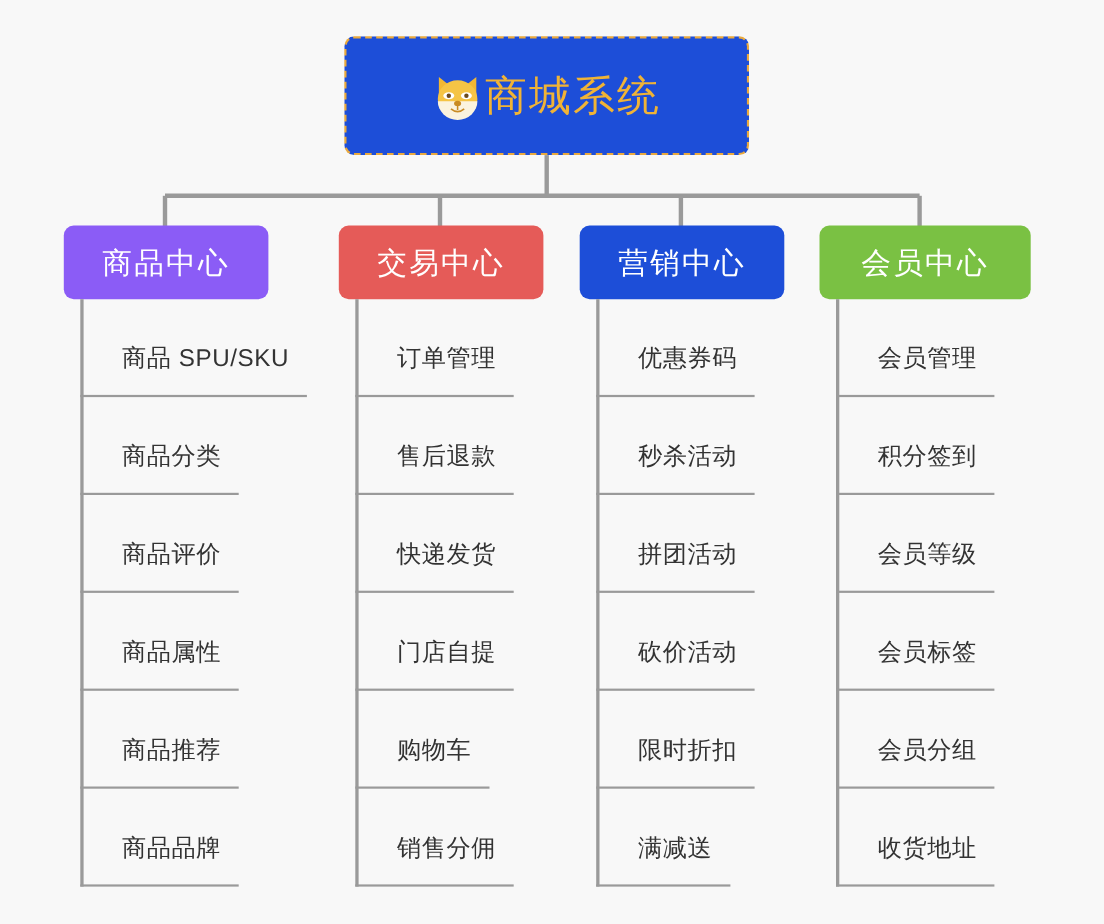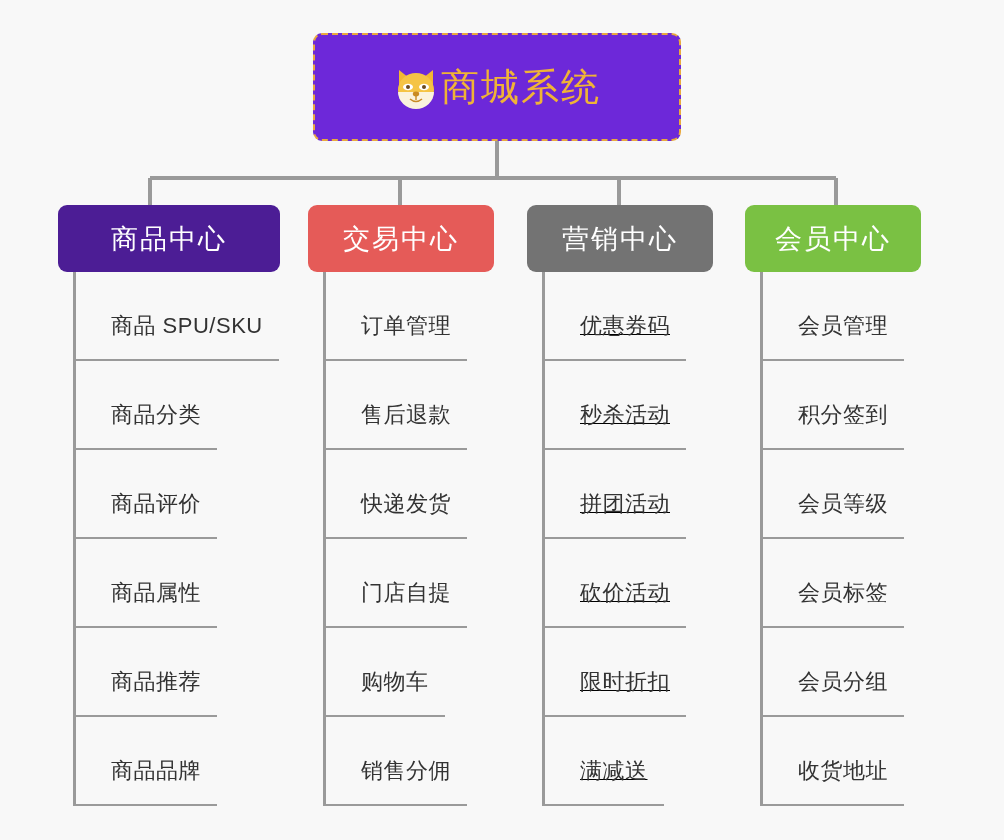--- a/index.html
+++ b/index.html
@@ -22,21 +22,21 @@
   }
 
   
   .root-node {
     position: absolute;
     left: 313px;
     top: 33px;
     width: 368px;
     height: 108px;
     box-sizing: border-box;
-    background: #6d28d9;
+    background: #1d4ed8;
     border: 2px dashed #e9a93e;
     border-radius: 9px;
     display: flex;
     align-items: center;
     justify-content: center;
     gap: 2px;
   }
   .root-emoji {
     font-size: 40px;
     line-height: 1;
@@ -150,21 +150,21 @@
         <ellipse cx="23" cy="28" rx="3.2" ry="2.4" fill="#c98b23"></ellipse>
         <path d="M17 33 q6 5 12 0" stroke="#c98b23" stroke-width="1.6" fill="none"></path>
         <path d="M23 30 L23 34" stroke="#c98b23" stroke-width="1.4" fill="none"></path>
       </svg>
     </span>
     <span class="root-title">商城系统</span>
   </div>
 
   <div id="branches-host">
       <div class="branch" style="left: 58px; width: 186px;">
-        <div class="branch-header" style="background: #4c1d95; width: 222px;">商品中心</div>
+        <div class="branch-header" style="background: #8b5cf6; width: 186px;">商品中心</div>
         <div class="branch-items" style="margin-left: 15px;">
           <div class="spine"></div>
           <div class="leaf">
             <div class="leaf-inner"><span class="leaf-label">商品 SPU/SKU</span></div>
           </div>
           <div class="leaf">
             <div class="leaf-inner"><span class="leaf-label">商品分类</span></div>
           </div>
           <div class="leaf">
             <div class="leaf-inner"><span class="leaf-label">商品评价</span></div>
@@ -198,22 +198,22 @@
           </div>
           <div class="leaf">
             <div class="leaf-inner"><span class="leaf-label">购物车</span></div>
           </div>
           <div class="leaf">
             <div class="leaf-inner"><span class="leaf-label">销售分佣</span></div>
           </div>
         </div>
       </div>
       <div class="branch" style="left: 527px; width: 186px;">
-        <div class="branch-header" style="background: #737373; width: 186px;">营销中心</div>
-        <div class="branch-items" style="margin-left: 15px; text-decoration: underline;">
+        <div class="branch-header" style="background: #1d4ed8; width: 186px;">营销中心</div>
+        <div class="branch-items" style="margin-left: 15px;">
           <div class="spine"></div>
           <div class="leaf">
             <div class="leaf-inner"><span class="leaf-label">优惠券码</span></div>
           </div>
           <div class="leaf">
             <div class="leaf-inner"><span class="leaf-label">秒杀活动</span></div>
           </div>
           <div class="leaf">
             <div class="leaf-inner"><span class="leaf-label">拼团活动</span></div>
           </div>
@@ -222,21 +222,21 @@
           </div>
           <div class="leaf">
             <div class="leaf-inner"><span class="leaf-label">限时折扣</span></div>
           </div>
           <div class="leaf">
             <div class="leaf-inner"><span class="leaf-label">满减送</span></div>
           </div>
         </div>
       </div>
       <div class="branch" style="left: 745px; width: 188px;">
-        <div class="branch-header" style="background: rgb(122, 193, 67); width: 176px;">会员中心</div>
+        <div class="branch-header" style="background: rgb(122, 193, 67); width: 192px;">会员中心</div>
         <div class="branch-items" style="margin-left: 15px;">
           <div class="spine"></div>
           <div class="leaf">
             <div class="leaf-inner"><span class="leaf-label">会员管理</span></div>
           </div>
           <div class="leaf">
             <div class="leaf-inner"><span class="leaf-label">积分签到</span></div>
           </div>
           <div class="leaf">
             <div class="leaf-inner"><span class="leaf-label">会员等级</span></div>

